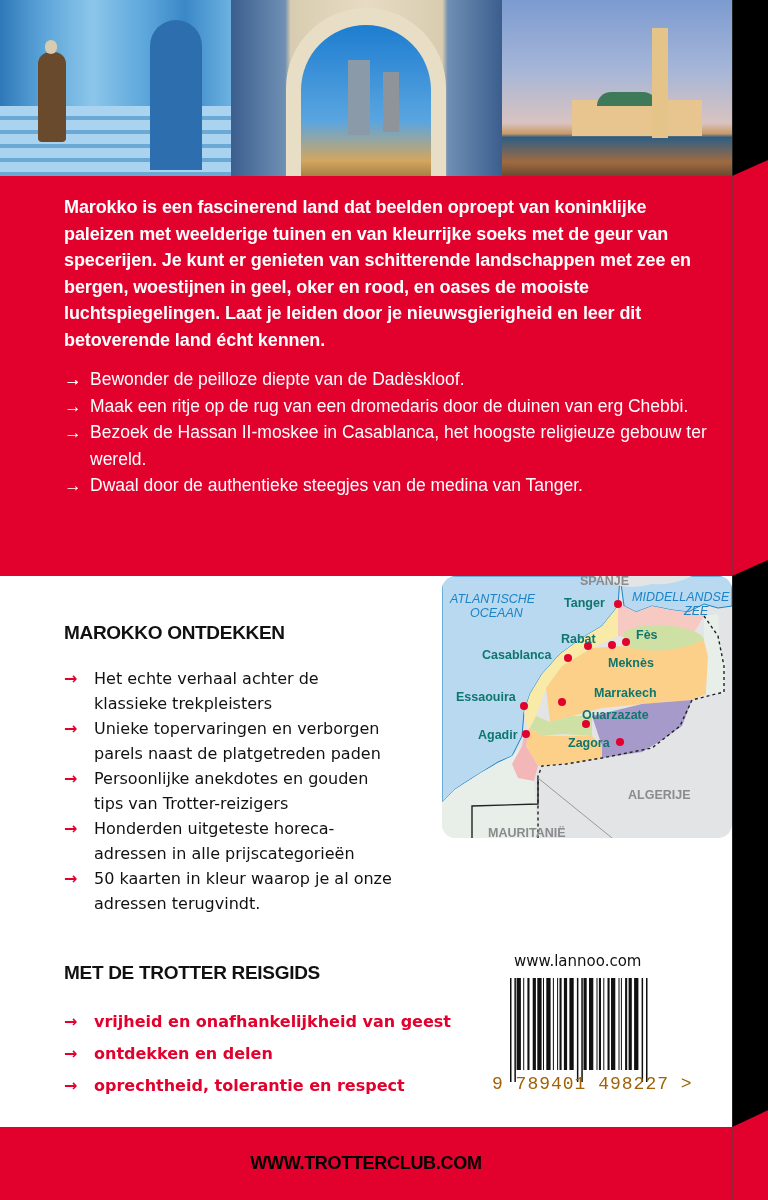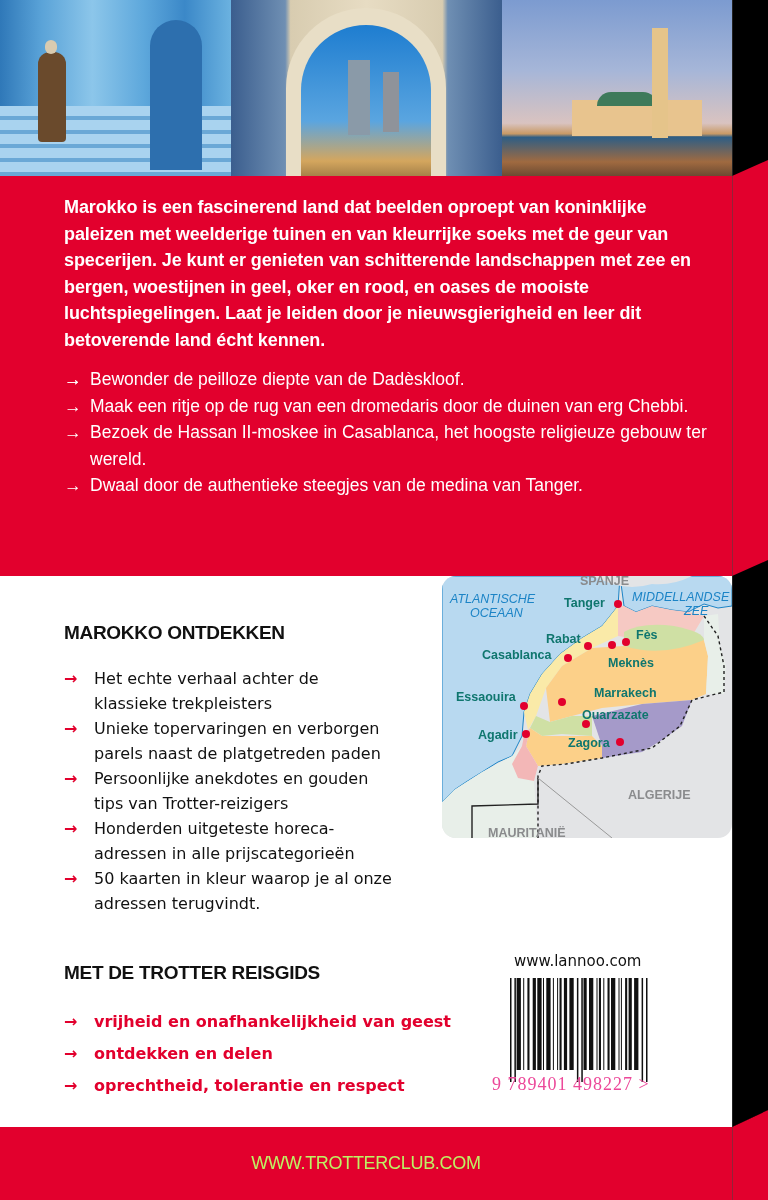--- a/index.html
+++ b/index.html
@@ -38,24 +38,24 @@
   
   .map{position:absolute;left:442px;top:576px;width:290px;height:262px;background:#e3e4e6;overflow:hidden;border-radius:14px;}
   .map svg{position:absolute;left:0;top:0;}
   .map-label{position:absolute;font-family:"Liberation Sans",sans-serif;font-size:12.5px;font-weight:bold;white-space:nowrap;}
   .ml-city{color:#0f766e;}
   .ml-sea{color:#1c84c6;font-style:italic;font-weight:normal;}
   .ml-country{color:#8a8b8d;}
   
   .lannoo{position:absolute;left:514px;top:952px;font-family:"DejaVu Sans",sans-serif;font-size:15px;color:#111;}
   .barcode{position:absolute;left:508px;top:978px;width:170px;height:110px;}
-  .isbn{position:absolute;left:492px;top:1074px;font-family:Liberation Serif, serif;font-size:18px;color:#ec4899;letter-spacing:1px;background:transparent;}
+  .isbn{position:absolute;left:492px;top:1074px;font-family:Liberation Mono, monospace;font-size:18px;color:#a16207;letter-spacing:1px;background:transparent;}
   
   .footer{position:absolute;left:0;top:1127px;width:732px;height:73px;background:#e2002d;}
-  .footer-url{position:absolute;left:0;top:26px;width:732px;text-align:center;color:#bef264;font-size:18px;font-weight:normal;letter-spacing:-0.3px;}
+  .footer-url{position:absolute;left:0;top:26px;width:732px;text-align:center;color:#000000;font-size:18px;font-weight:bold;letter-spacing:-0.3px;}
   
   .spine{position:absolute;left:732px;top:0;width:36px;height:1200px;background:#000;}
   .spine svg{position:absolute;left:0;top:0;}
 </style>
 </head>
 <body>
 
 <div class="cover">
 
   <div class="photos">
@@ -134,21 +134,21 @@
         <circle cx="120" cy="126" r="4"></circle>
         <circle cx="144" cy="148" r="4"></circle>
         <circle cx="84" cy="158" r="4"></circle>
         <circle cx="178" cy="166" r="4"></circle>
       </g>
     </svg>
     <div class="map-label ml-country" style="left:138px;top:-2px;">SPANJE</div>
     <div class="map-label ml-sea" style="left:8px;top:16px;">ATLANTISCHE<br><span style="padding-left:20px">OCEAAN</span></div>
     <div class="map-label ml-sea" style="left:190px;top:14px;line-height:14px;">MIDDELLANDSE<br><span style="padding-left:52px">ZEE</span></div>
     <div class="map-label ml-city" style="left:122px;top:20px;">Tanger</div>
-    <div class="map-label ml-city" style="left:104px;top:56px;">Rabat</div>
+    <div class="map-label ml-city" style="left:119px;top:56px;">Rabat</div>
     <div class="map-label ml-city" style="left:40px;top:72px;">Casablanca</div>
     <div class="map-label ml-city" style="left:194px;top:52px;">Fès</div>
     <div class="map-label ml-city" style="left:166px;top:80px;">Meknès</div>
     <div class="map-label ml-city" style="left:14px;top:114px;">Essaouira</div>
     <div class="map-label ml-city" style="left:120px;top:110px;padding-left:32px;">Marrakech</div>
     <div class="map-label ml-city" style="left:140px;top:132px;">Ouarzazate</div>
     <div class="map-label ml-city" style="left:36px;top:152px;">Agadir</div>
     <div class="map-label ml-city" style="left:126px;top:160px;">Zagora</div>
     <div class="map-label ml-country" style="left:186px;top:212px;">ALGERIJE</div>
     <div class="map-label ml-country" style="left:46px;top:250px;">MAURITANIË</div>

